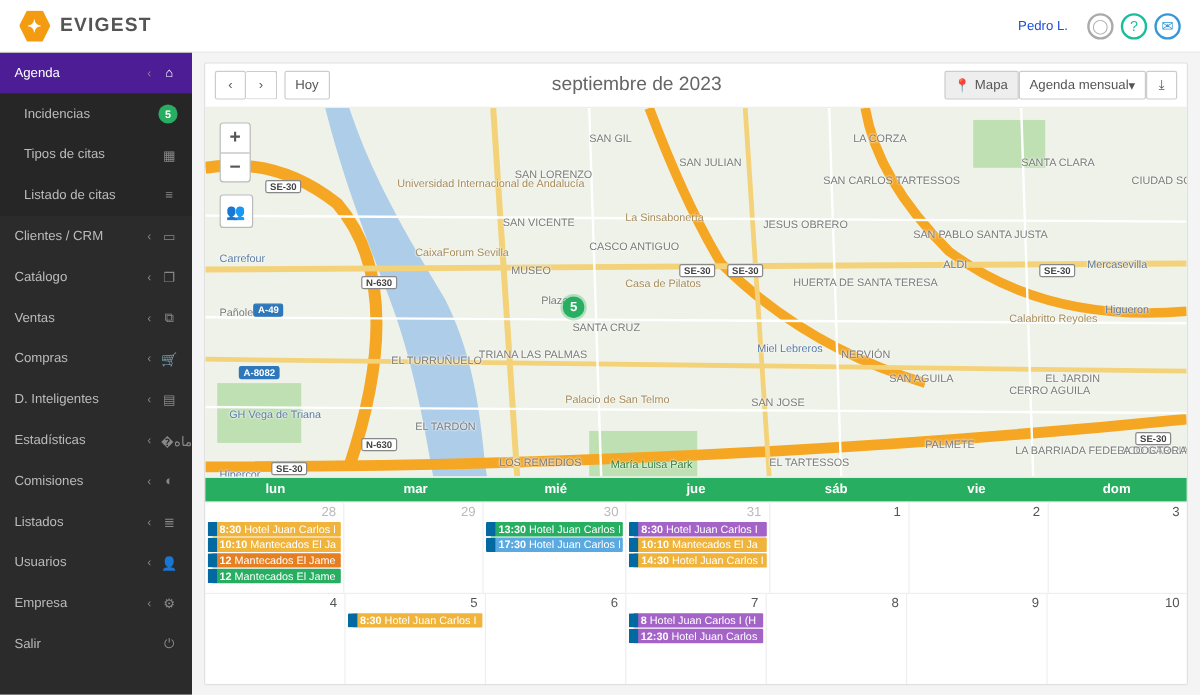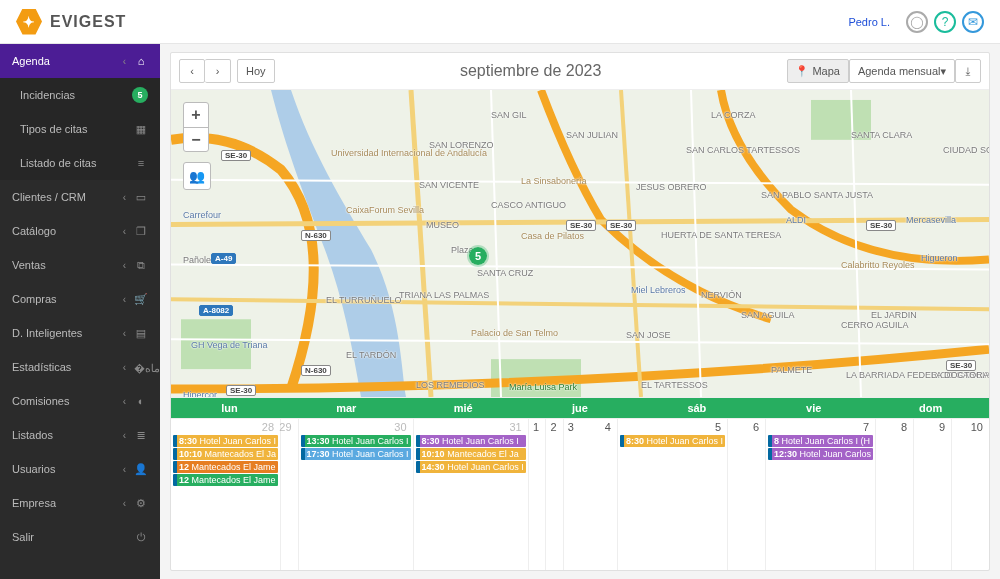--- a/index.html
+++ b/index.html
@@ -48,21 +48,21 @@
 .road-badge.blue{background:#2e77bb;color:#fff;border-color:#2e77bb}
 
 .cal{flex:1;display:flex;flex-direction:column}
 .cal-head{display:flex;background:#27ae60;color:#fff;font-size:11px;font-weight:700}
 .cal-head div{flex:1;text-align:center;padding:4px 0}
 .cal-row{display:flex;flex:1;border-top:1px solid #eee}
 .cal-cell{flex:1;border-right:1px solid #eee;position:relative;padding:2px;min-height:56px}
 .cal-cell:last-child{border-right:none}
 .daynum{position:absolute;right:6px;top:2px;font-size:11px;color:#bbb}
 .daynum.cur{color:#555}
-.event{font-size:9px;color:#fff;border-radius:1px;padding:1px 2px;margin-top:14px;white-space:nowrap;overflow:hidden;border-left:4px solid #0369a1}
+.event{font-size:9px;color:#fff;border-radius:1px;padding:1px 2px;margin-top:14px;white-space:nowrap;overflow:hidden;border-left:8px solid #0369a1}
 .event+.event{margin-top:1px}
 .ev-y{background:#f0b43c}
 .ev-o{background:#e67e22}
 .ev-g{background:#27ae60}
 .ev-p{background:#a463c7}
 .ev-b{background:#5aa9e0}
 .event b{font-weight:700}
 </style>
 </head>
 <body>
@@ -271,21 +271,21 @@
     <div class="cal">
       <div class="cal-head" id="cal-head">
           <div>lun</div>
           <div>mar</div>
           <div>mié</div>
           <div>jue</div>
           <div>sáb</div>
           <div>vie</div>
           <div>dom</div>
         </div>
-      <div id="cal-body" style="flex:1;display:flex;flex-direction:row">
+      <div id="cal-body" style="flex:1;display:flex;flex-direction:column">
           <div class="cal-row">
             <div class="cal-cell">
               <div class="daynum">28</div>
               <div class="event ev-y"><b>8:30</b> Hotel Juan Carlos I</div>
               <div class="event ev-y" style="margin-top: 1px;"><b>10:10</b> Mantecados El Ja</div>
               <div class="event ev-o" style="margin-top: 1px;"><b>12</b> Mantecados El Jame</div>
               <div class="event ev-g" style="margin-top: 1px;"><b>12</b> Mantecados El Jame</div>
             </div>
             <div class="cal-cell">
               <div class="daynum">29</div>

